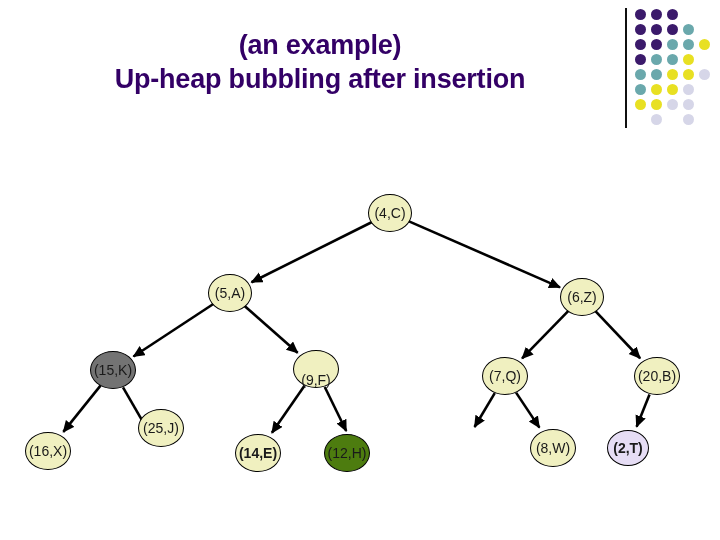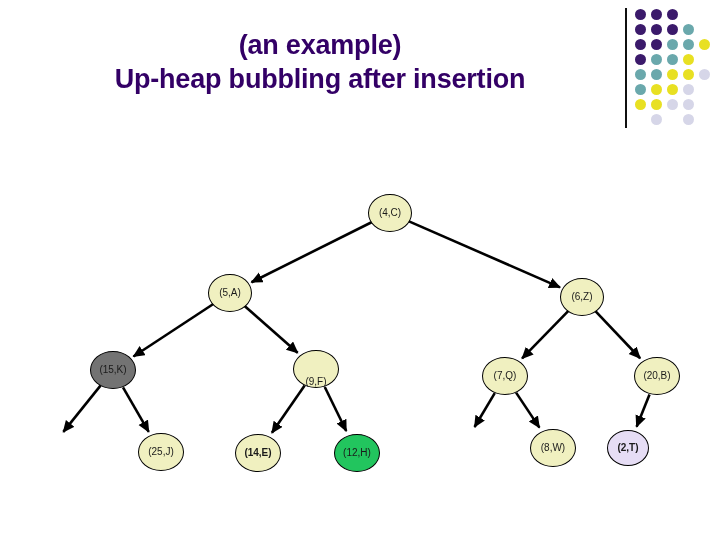--- a/index.html
+++ b/index.html
@@ -78,21 +78,21 @@
     box-sizing: border-box;
     display: flex;
     align-items: center;
     justify-content: center;
   }
   .tree-node.node-highlight {
     background: #e6ddf5;
   }
   .node-label {
     font-family: "Liberation Sans", sans-serif;
-    font-size: 10px;
+    font-size: 14px;
     color: #1a1a1a;
     white-space: nowrap;
     line-height: 1;
   }
 </style>
 </head>
 <body>
 
 <div id="slide-title">
   <span class="title-line">(an example)</span>
@@ -173,27 +173,30 @@
     </div>
     <div class="tree-node" style="left: 293px; top: 350px; width: 46px; height: 38px; background: rgb(240, 240, 192); align-items: flex-end;">
       <span class="node-label">(9,F)</span>
     </div>
     <div class="tree-node" style="left: 482px; top: 357px; width: 46px; height: 38px; background: rgb(240, 240, 192);">
       <span class="node-label">(7,Q)</span>
     </div>
     <div class="tree-node" style="left: 634px; top: 357px; width: 46px; height: 38px; background: rgb(240, 240, 192);">
       <span class="node-label">(20,B)</span>
     </div>
-    <div class="tree-node" style="left: 138px; top: 433px; width: 46px; height: 38px; background: rgb(240, 240, 192);">
+    <div class="tree-node" style="left: 25px; top: 432px; width: 46px; height: 38px; background: rgb(240, 240, 192);">
+      <span class="node-label">(16,X)</span>
+    </div>
+    <div class="tree-node" style="left: 138px; top: 409px; width: 46px; height: 38px; background: rgb(240, 240, 192);">
       <span class="node-label">(25,J)</span>
     </div>
     <div class="tree-node" style="left: 235px; top: 434px; width: 46px; height: 38px; background: rgb(240, 240, 192); font-weight: bold;">
       <span class="node-label">(14,E)</span>
     </div>
-    <div class="tree-node" style="left: 334px; top: 434px; width: 46px; height: 38px; background: #22c55e;">
+    <div class="tree-node" style="left: 324px; top: 434px; width: 46px; height: 38px; background: #4d7c0f;">
       <span class="node-label">(12,H)</span>
     </div>
     <div class="tree-node" style="left: 530px; top: 429px; width: 46px; height: 38px; background: rgb(240, 240, 192);">
       <span class="node-label">(8,W)</span>
     </div>
     <div class="tree-node node-highlight" style="left: 607px; top: 430px; width: 42px; height: 36px; background: rgb(230, 221, 245); font-weight: bold;">
       <span class="node-label">(2,T)</span>
     </div>
   </div>
 

